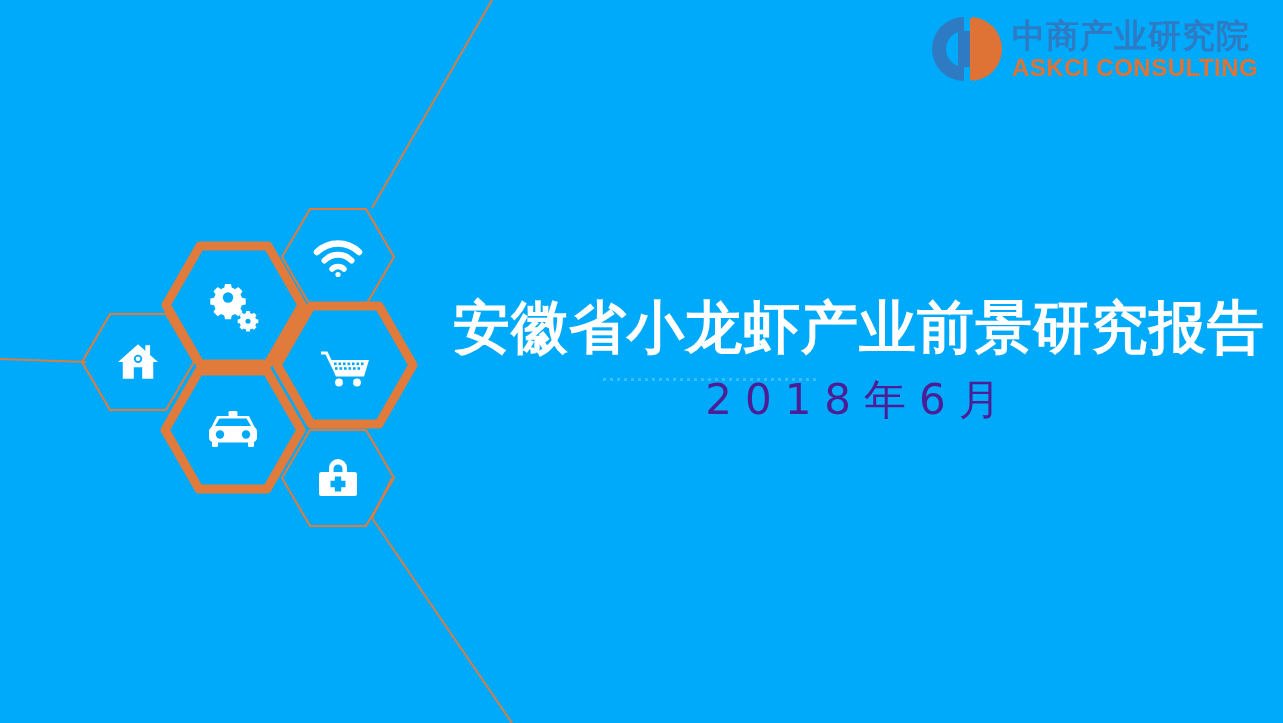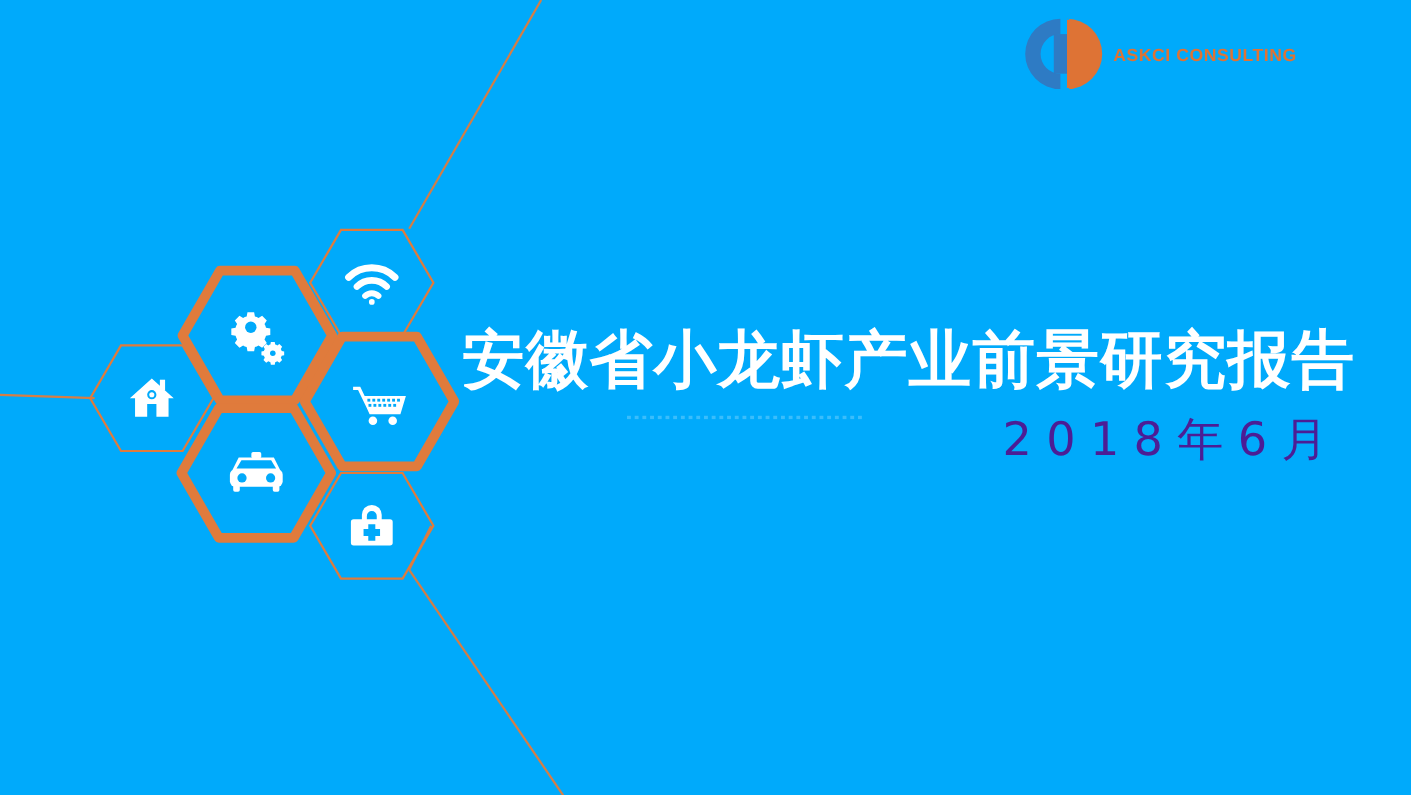--- a/index.html
+++ b/index.html
@@ -26,33 +26,33 @@
   #logo-text{
     display:flex;flex-direction:column;justify-content:center;
     margin-left:6px;line-height:1;
   }
   #logo-cn{
     font-size:33px;font-weight:bold;color:#2E7BC4;
     letter-spacing:1px;white-space:nowrap;
     font-family:"DejaVu Sans","Liberation Sans",sans-serif;
   }
   #logo-en{
-    font-size:16px;font-weight:bold;color:#DE7335;
+    font-size:24px;font-weight:bold;color:#DE7335;
     letter-spacing:0.5px;white-space:nowrap;margin-top:4px;
     font-family:"Liberation Sans",sans-serif;
   }
 
   
   #hex-cluster{position:absolute;left:0px;top:150px;width:470px;height:430px;}
   .hex-svg{position:absolute;left:0;top:0;width:470px;height:430px;overflow:visible;}
 
   
   #title-block{
-    position:absolute;left:420px;top:296px;width:800px;
-    text-align:right;
+    position:absolute;left:453px;top:296px;width:800px;
+    text-align:center;
   }
   #main-title{
     font-size:57px;font-weight:bold;color:#ffffff;
     letter-spacing:1px;line-height:1.1;white-space:nowrap;
     font-family:"DejaVu Sans","Liberation Sans",sans-serif;
   }
   #sub-title{
     margin-top:18px;
     font-size:42px;font-weight:normal;color:#4c1d95;
     letter-spacing:13px;line-height:1.1;white-space:nowrap;
@@ -170,20 +170,21 @@
 
   <div id="logo">
     <svg id="logo-mark" viewBox="0 0 78 72">
       <path d="M36,4 A32,32 0 1 0 36,68 L36,54 A18,18 0 1 1 36,18 Z" fill="#2E7BC4"></path>
       <rect x="30" y="18" width="14" height="36" fill="#2E7BC4"></rect>
       <path d="M42,4 A32,32 0 0 1 42,68 L42,4 Z" fill="#DE7335"></path>
       <rect x="42" y="4" width="2" height="64" fill="#00AAFB"></rect>
       <path d="M42,5 A31,31 0 0 1 42,67 Z" fill="#DE7335"></path>
     </svg>
     <div id="logo-text">
+      <div id="logo-cn">中商产业研究院</div>
       <div id="logo-en">ASKCI CONSULTING</div>
     </div>
   </div>
 
   <div id="title-block">
     <div id="main-title">安徽省小龙虾产业前景研究报告</div>
     <div id="title-dots"></div>
     <div id="sub-title">2018年6月</div>
   </div>
 

